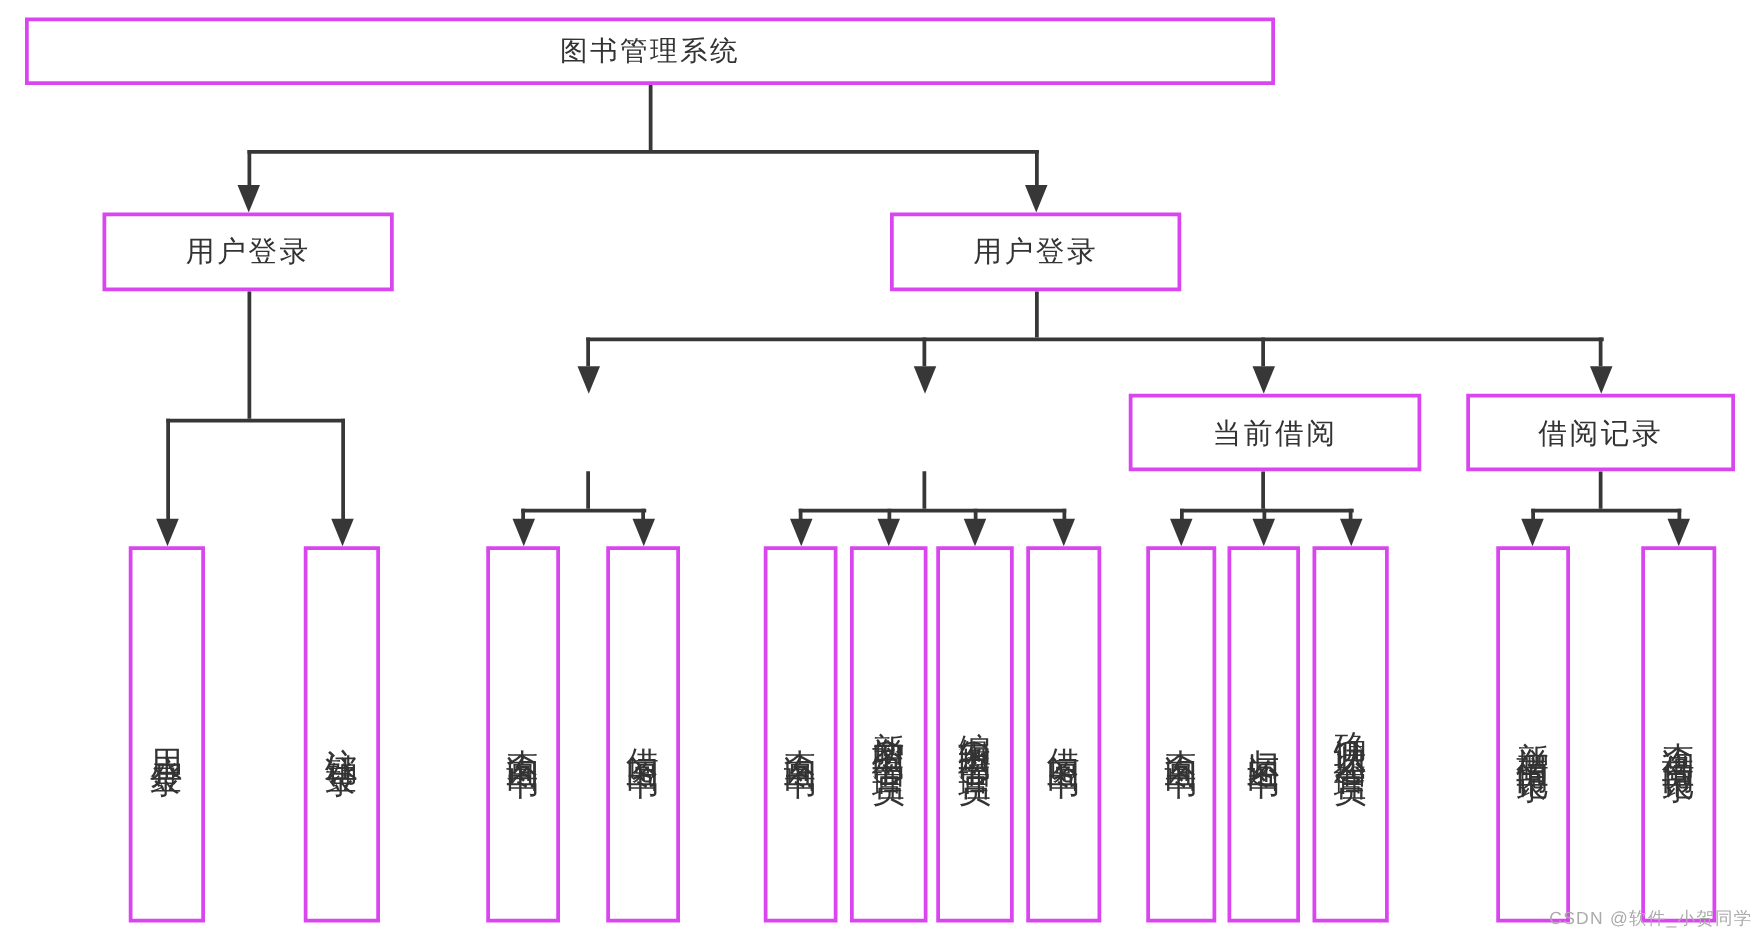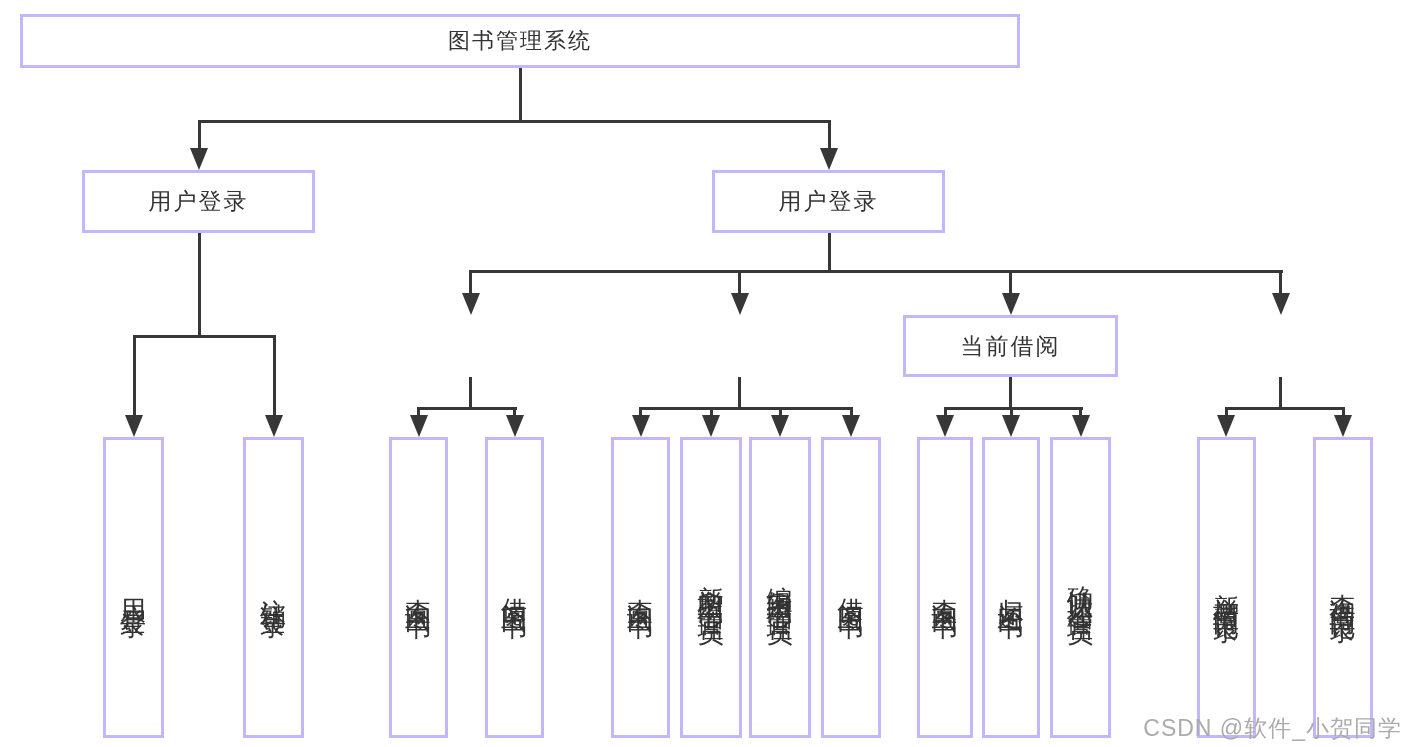--- a/index.html
+++ b/index.html
@@ -4,21 +4,21 @@
 <style>
   html,body { margin:0; padding:0; background:#ffffff; }
   .canvas {
     position:relative; width:1405px; height:747px;
     background:#ffffff; overflow:hidden;
     font-family:"Liberation Sans", sans-serif;
     color:#333333;
   }
   .node {
     position:absolute; box-sizing:border-box;
-    border:3px solid #c4b5fd; background:#ffffff;
+    border:3px solid #d946ef; background:#ffffff;
     display:flex; align-items:center; justify-content:center;
     z-index:2;
   }
   .h-node span { font-size:23px; letter-spacing:2px; color:#333333; }
   .root-node span { font-size:22px; }
   .v-node span {
     writing-mode:vertical-rl; text-orientation:mixed;
     font-size:26px; letter-spacing:5px; color:#333333;
     line-height:1;
   }
@@ -26,42 +26,45 @@
   .vl { width:3px; }
   .hl { height:3px; }
   .arrow {
     position:absolute; width:0; height:0; z-index:1;
     border-left:9px solid transparent;
     border-right:9px solid transparent;
     border-top:22px solid #373737;
   }
   .watermark {
     position:absolute; right:3px; bottom:3px; z-index:5;
-    font-size:23px; color:#ababab; letter-spacing:1px;
+    font-size:14px; color:#ababab; letter-spacing:1px;
     font-family:"Liberation Sans", sans-serif;
   }
 </style>
 </head>
 <body>
 
 <div class="canvas">
 
   <div class="node h-node root-node" style="left:20px;top:14px;width:1000px;height:54px">
     <span>图书管理系统</span>
   </div>
 
   <div class="node h-node" style="left:82px;top:170px;width:233px;height:63px">
     <span>用户登录</span>
   </div>
   <div class="node h-node" style="left:712px;top:170px;width:233px;height:63px">
     <span>用户登录</span>
   </div>
 
-  <div class="node h-node" style="left:903px;top:315px;width:215px;height:62px">
+  <div class="node h-node" style="left:903px;top:315px;width:234px;height:62px">
     <span>当前借阅</span>
+  </div>
+  <div class="node h-node" style="left:1173px;top:315px;width:215px;height:62px">
+    <span>借阅记录</span>
   </div>
 
   <div class="node v-node" style="left:103px;top:437px;width:61px;height:301px">
     <span>用户登录</span>
   </div>
   <div class="node v-node" style="left:243px;top:437px;width:61px;height:301px">
     <span>注销登录</span>
   </div>
 
   <div class="node v-node" style="left:389px;top:437px;width:59px;height:301px">

